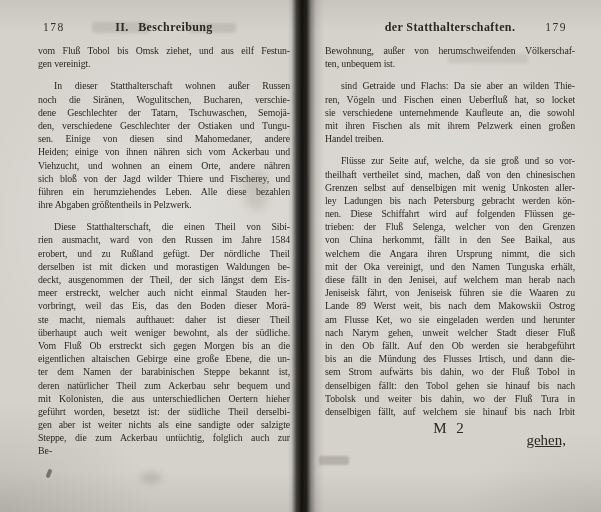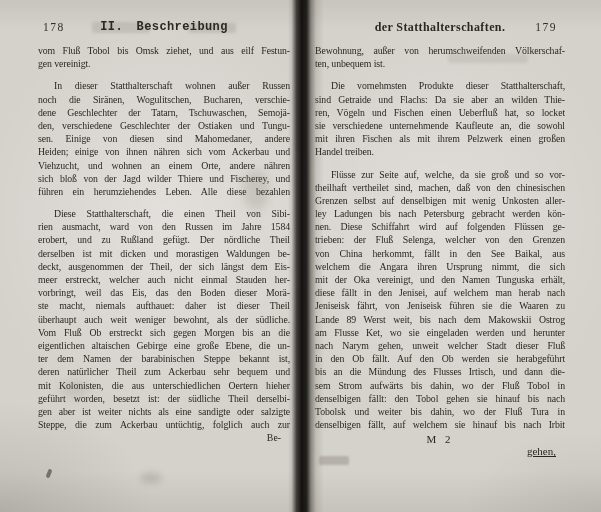--- a/index.html
+++ b/index.html
@@ -26,45 +26,45 @@
       rgba(18,15,12,0.10) 10%,
       rgba(14,12,9,0.75) 24%,
       rgba(10,8,6,0.95) 38%,
       rgba(12,10,8,0.88) 52%,
       rgba(45,40,33,0.45) 64%,
       rgba(90,84,74,0.16) 78%,
       rgba(18,15,12,0) 100%);
   }
   .page { position:absolute; top:0; height:424px; color:#2b2620; }
   .page.left  { left:38px;  width:252px; }
-  .page.right { left:315px; width:250px; }
+  .page.right { left:315px; width:250px;padding-left:10px; }
 
   .pagehead { position:relative; height:15px; margin-top:20px; margin-bottom:9px; }
   .pnum { position:absolute; top:1px; font-size:11.5px; letter-spacing:1.5px; color:#332d26; }
   .page.left  .pnum { left:5px; }
   .page.right .pnum { right:8px;margin-left:27px; }
   .rtitle {
     display:block; text-align:center; font-weight:bold; font-size:12px;
     letter-spacing:0.4px; color:#2e2822;
   }
-  .page.left .rtitle { word-spacing:6px;font-family:Liberation Mono, monospace; }
+  .page.left .rtitle { word-spacing:6px; }
 
   .pagebody { font-size:9.8px; }
   .line {
     line-height:13.2px; height:13.2px; overflow:hidden;
     text-align:justify; text-align-last:justify;
     letter-spacing:-0.1px; white-space:normal;
   }
   .line.nojust { text-align-last:left; }
   .para { margin-top:9px; }
   .para:first-child { margin-top:0; }
   .para.indent .line:first-child { text-indent:16px; }
 
-  .catchline { text-align:right; padding-right:9px; font-size:9.8px; line-height:13.2px; height:13.2px; }
-  .sigline { position:relative; height:13.2px; font-size:11px; margin-top:2px; }
+  .catchline { padding-right:9px; font-size:9.8px; line-height:13.2px; height:13.2px; }
+  .sigline { position:relative; height:13.2px; font-size:15px; margin-top:2px; }
   .sig { position:absolute; left:0; right:0; top:0; text-align:center; letter-spacing:3px; }
   .sigline .catchword-r { position:absolute; right:9px; top:12px;text-decoration:underline; }
 
   
   .ghost { position:absolute; background:rgba(95,88,78,0.16); filter:blur(1.5px); border-radius:3px; pointer-events:none; }
   .g1 { left:92px;  top:22px; width:58px; height:11px; }
   .g2 { left:188px; top:23px; width:48px; height:10px; }
   .g3 { left:448px; top:54px; width:80px; height:9px; background:rgba(95,88,78,0.12); }
   .stain { position:absolute; pointer-events:none; }
   .s1 { left:47px;  top:469px; width:4px;  height:9px;  background:rgba(55,46,36,0.55); transform:rotate(22deg); border-radius:2px; }
@@ -95,20 +95,21 @@
       <div class="para indent">
         <div class="line">In dieser Statthalterschaft wohnen außer Russen</div>
         <div class="line">noch die Siränen, Wogulitschen, Bucharen, verschie-</div>
         <div class="line">dene Geschlechter der Tatarn, Tschuwaschen, Semojä-</div>
         <div class="line">den, verschiedene Geschlechter der Ostiaken und Tungu-</div>
         <div class="line">sen.  Einige von diesen sind Mahomedaner, andere</div>
         <div class="line">Heiden; einige von ihnen nähren sich vom Ackerbau und</div>
         <div class="line">Viehzucht, und wohnen an einem Orte, andere nähren</div>
         <div class="line">sich bloß von der Jagd wilder Thiere und Fischerey, und</div>
         <div class="line">führen ein herumziehendes Leben.  Alle diese bezahlen</div>
+        <div class="line nojust">ihre Abgaben größtentheils in Pelzwerk.</div>
       </div>
       <div class="para indent">
         <div class="line">Diese Statthalterschaft, die einen Theil von Sibi-</div>
         <div class="line">rien ausmacht, ward von den Russen im Jahre 1584</div>
         <div class="line">erobert, und zu Rußland gefügt.  Der nördliche Theil</div>
         <div class="line">derselben ist mit dicken und morastigen Waldungen be-</div>
         <div class="line">deckt, ausgenommen der Theil, der sich längst dem Eis-</div>
         <div class="line">meer erstreckt, welcher auch nicht einmal Stauden her-</div>
         <div class="line">vorbringt, weil das Eis, das den Boden dieser Morä-</div>
         <div class="line">ste macht, niemals aufthauet: daher ist dieser Theil</div>
@@ -132,21 +133,20 @@
   <div class="pagehead">
     <span class="rtitle">der Statthalterschaften.</span>
     <span class="pnum">179</span>
   </div>
   <div class="pagebody">
       <div class="para">
         <div class="line">Bewohnung, außer von herumschweifenden Völkerschaf-</div>
         <div class="line nojust">ten, unbequem ist.</div>
       </div>
       <div class="para indent">
-        <div class="line">Die vornehmsten Produkte dieser Statthalterschaft,</div>
         <div class="line">sind Getraide und Flachs: Da sie aber an wilden Thie-</div>
         <div class="line">ren, Vögeln und Fischen einen Ueberfluß hat, so locket</div>
         <div class="line">sie verschiedene unternehmende Kaufleute an, die sowohl</div>
         <div class="line">mit ihren Fischen als mit ihrem Pelzwerk einen großen</div>
         <div class="line nojust">Handel treiben.</div>
       </div>
       <div class="para indent">
         <div class="line">Flüsse zur Seite auf, welche, da sie groß und so vor-</div>
         <div class="line">theilhaft vertheilet sind, machen, daß von den chinesischen</div>
         <div class="line">Grenzen selbst auf denselbigen mit wenig Unkosten aller-</div>

